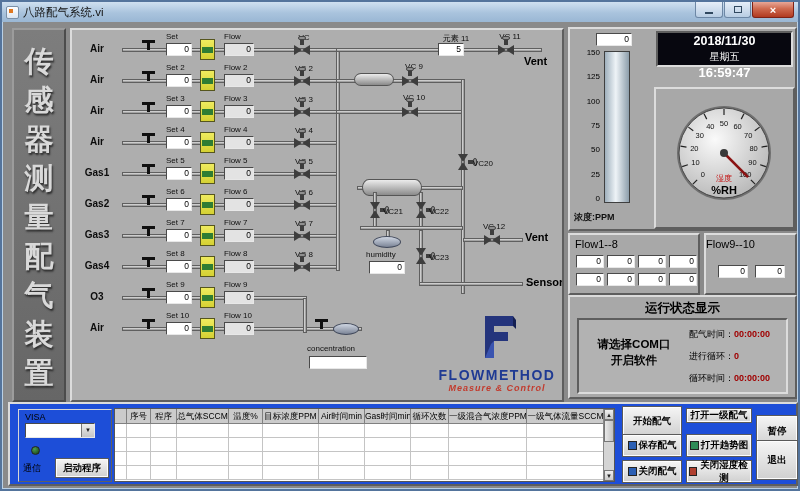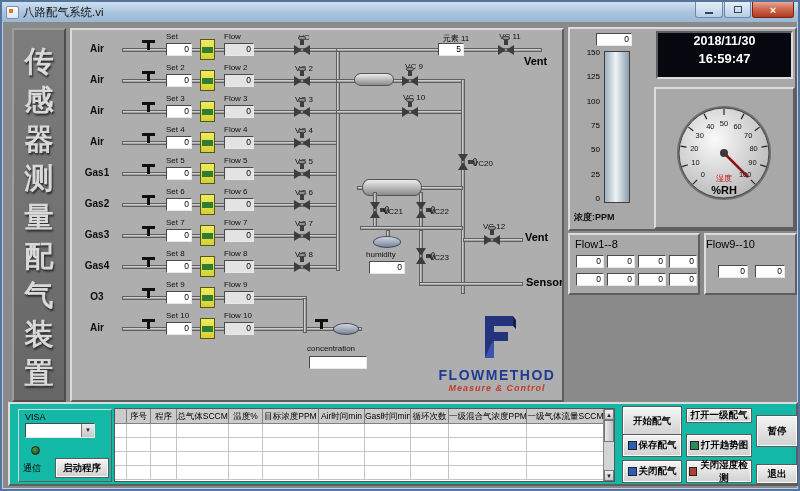--- a/index.html
+++ b/index.html
@@ -48,38 +48,38 @@
 .valve u{position:absolute;left:4px;top:-9px;width:8px;height:4px;background:#8f8f8f;border:1px solid #444;border-radius:2px;text-decoration:none}
 .valve.vert{transform:rotate(90deg)}
 .mixer{position:absolute;background:linear-gradient(#ececec,#8a8a8a);border:1px solid #555;border-radius:7px/50%}
 .pump{position:absolute;background:linear-gradient(#cfd6e2,#7b8496);border:1px solid #40485a;border-radius:50%}
 .blbl{position:absolute;font-size:11px;font-weight:bold;color:#000}
 .sl{position:absolute}
 .logo{position:absolute;left:350px;top:284px;width:150px;height:86px;text-align:center}
 .logoname{font-size:14px;font-weight:bold;letter-spacing:1.5px;color:#1f3a93;margin-top:3px}
 .logotag{font-size:9px;font-weight:bold;font-style:italic;letter-spacing:1px;color:#c23b2e}
 .rpanelA{left:564px;top:5px;width:229px;height:204px}
-.clock{position:absolute;left:86px;top:2px;width:137px;height:48px;background:#07070f;border:2px solid;border-color:#5e5e5e #dcdcdc #dcdcdc #5e5e5e;color:#fff;text-align:center}
+.clock{position:absolute;left:86px;top:2px;width:137px;height:36px;background:#07070f;border:2px solid;border-color:#5e5e5e #dcdcdc #dcdcdc #5e5e5e;color:#fff;text-align:center}
 .cl1{font-size:12.5px;font-weight:bold;line-height:17px}
 .cl2{font-size:10px;line-height:14px}
 .cl3{font-size:13px;font-weight:bold;line-height:18px}
 .ticks{position:absolute;left:2px;top:20px;width:28px;height:154px;display:flex;flex-direction:column;justify-content:space-between}
 .ticks span{display:block;text-align:right;font-size:8px;color:#000;line-height:8px}
 .tankbar{position:absolute;left:34px;top:22px;width:26px;height:152px;background:linear-gradient(90deg,#9fb0bd,#eef3f7 45%,#8d9eab);border:1px solid #3f3f3f}
 .dialpanel{position:absolute;left:84px;top:58px;width:141px;height:142px}
 .flowp{top:211px;height:62px}
 .fp-title{position:absolute;left:5px;top:3px;font-size:11px;color:#000}
 .fbox{position:absolute;width:28px}
 .statusp{left:564px;top:273px;width:229px;height:104px}
 .stitle{position:absolute;left:0;right:0;top:3px;text-align:center;font-size:12.5px;font-weight:bold;color:#000}
 .sinner{position:absolute;left:7px;top:21px;width:211px;height:76px;background:#b2b2b2}
 .smsg{position:absolute;left:2px;top:16px;width:106px;text-align:center;font-size:11.5px;font-weight:bold;color:#000;line-height:16px}
 .sitem{position:absolute;left:110px;width:100px;font-size:9px;color:#000}
 .sval{color:#a00000;font-weight:bold}
-.strip{left:4px;top:380px;width:790px;height:84px;background:#14b8a6}
+.strip{left:4px;top:380px;width:790px;height:84px;background:#1d4ed8}
 .visaf{position:absolute;left:8px;top:5px;width:94px;height:73px;border:1px solid;border-color:#d6d6d6 #606060 #606060 #d6d6d6}
 .visalbl{position:absolute;left:6px;top:2px;font-size:9px;color:#000}
 .combo{position:absolute;left:6px;top:13px;width:70px;height:15px;background:#fff;border:1px solid;border-color:#4a4a4a #e8e8e8 #e8e8e8 #4a4a4a;display:flex}
 .cval{flex:1;font-size:8.5px;line-height:13px;padding-left:2px;color:#000}
 .carr{width:13px;background:linear-gradient(#ececec,#c6c6c6);border-left:1px solid #777;font-size:6px;text-align:center;line-height:13px;color:#222}
 .led{position:absolute;left:12px;top:36px;width:9px;height:9px;border-radius:50%;background:radial-gradient(circle at 35% 30%,#4f9a4f,#123e12);border:1px solid #222}
 .commlbl{position:absolute;left:4px;top:52px;font-size:9px;color:#000}
 .btn{position:absolute;background:linear-gradient(#f5f5f5,#d0d0d0);border:1px solid #5a5a5a;box-shadow:inset 0 0 0 1px #fdfdfd;font-size:9.5px;font-weight:bold;display:flex;align-items:center;justify-content:center;color:#000;cursor:default;padding:0 2px;text-align:center}
 .bico{display:inline-block;width:9px;height:9px;margin-right:2px;border:1px solid #222}
 .tablewrap{position:absolute;left:104px;top:4px;width:501px;height:74px;background:#fff;border:1px solid #555}
@@ -352,20 +352,21 @@
         </svg>
         <div class="logoname">FLOWMETHOD</div>
         <div class="logotag">Measure &amp; Control</div>
       </div>
     </div>
 
     <div class="abs pr rpanelA">
       <div class="nbox" style="position:absolute;left:26px;top:4px;width:36px">0</div>
       <div class="clock">
         <div class="cl1">2018/11/30</div>
+        <div class="cl2">星期五</div>
         <div class="cl3">16:59:47</div>
       </div>
       <div class="ticks">
         <span>150</span>
         <span>125</span>
         <span>100</span>
         <span>75</span>
         <span>50</span>
         <span>25</span>
         <span>0</span>
@@ -423,20 +424,38 @@
       <div class="nbox fbox" style="left:68px;top:38px">0</div>
       <div class="nbox fbox" style="left:99px;top:38px">0</div>
     </div>
 
     <div class="abs pr flowp" style="left:700px;width:93px">
       <div class="fp-title" style="left:0;right:0;text-align:left">Flow9--10</div>
       <div class="nbox fbox" style="left:12px;top:30px;width:30px">0</div>
       <div class="nbox fbox" style="left:49px;top:30px;width:30px">0</div>
     </div>
 
+    <div class="abs pr statusp">
+      <div class="stitle">运行状态显示</div>
+      <div class="ps sinner">
+        <div class="smsg">
+          <div>请选择COM口</div>
+          <div>开启软件</div>
+        </div>
+        <div class="sitem" style="top:8px">
+          <span>配气时间：</span><span class="sval">00:00:00</span>
+        </div>
+        <div class="sitem" style="top:30px">
+          <span>进行循环：</span><span class="sval">0</span>
+        </div>
+        <div class="sitem" style="top:52px">
+          <span>循环时间：</span><span class="sval">00:00:00</span>
+        </div>
+      </div>
+    </div>
 
     <div class="abs pr strip">
       <div class="visaf">
         <div class="visalbl">VISA</div>
         <div class="combo">
           <div class="cval"></div>
           <div class="carr">▼</div>
         </div>
         <div class="led"></div>
         <div class="commlbl">通信</div>
@@ -534,19 +553,19 @@
           <span class="bico" style="background:#2e8b57"></span>
           <span>打开趋势图</span>
         </div>
       <div class="btn" style="left:676px;top:56px;width:66px;height:23px">
           <span class="bico" style="background:#b04030"></span>
           <span>关闭湿度检测</span>
         </div>
       <div class="btn" style="left:746px;top:11px;width:42px;height:32px">
           <span>暂停</span>
         </div>
-      <div class="btn" style="left:746px;top:60px;width:42px;height:20px">
+      <div class="btn" style="left:746px;top:36px;width:42px;height:40px">
           <span>退出</span>
         </div>
     </div>
 
   </div>
 </div>
 
 </body></html>

